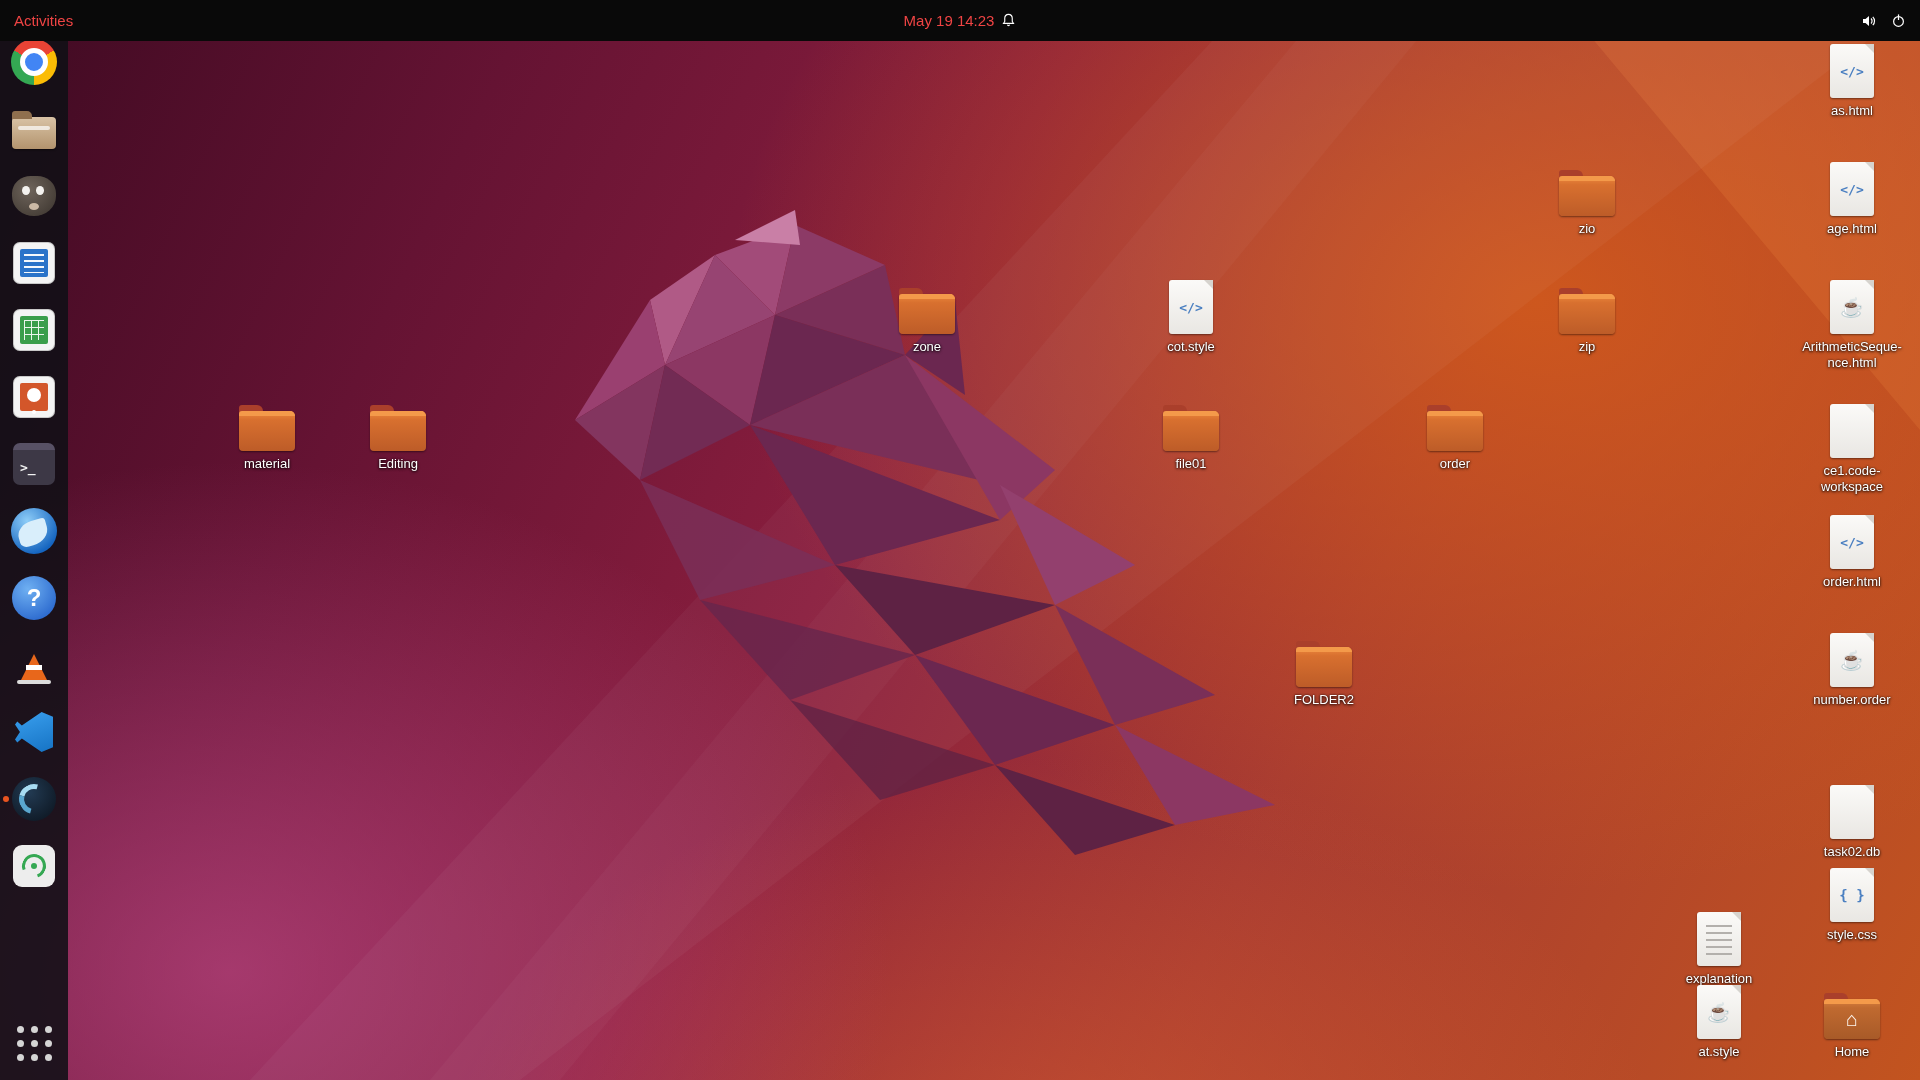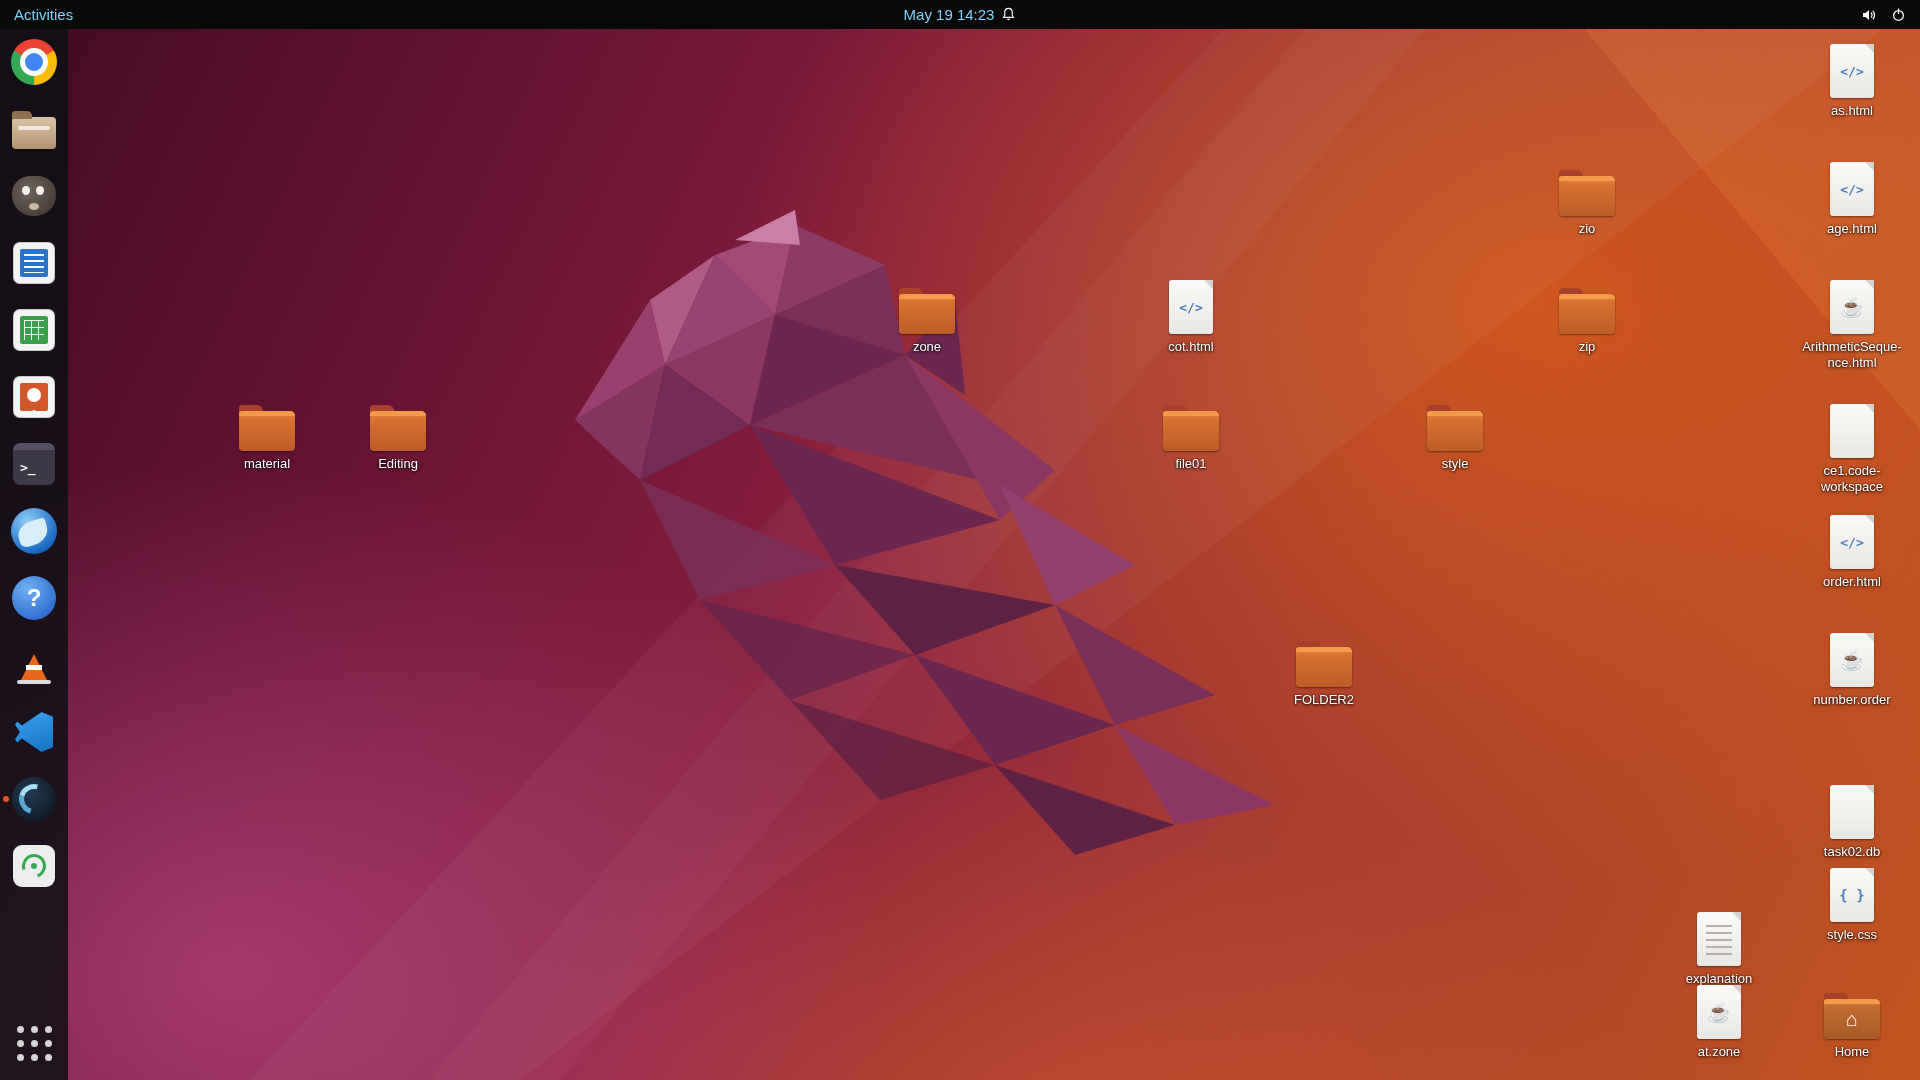--- a/index.html
+++ b/index.html
@@ -12,22 +12,22 @@
     background:
       radial-gradient(1300px 950px at 80% 28%, rgba(212,92,26,.85), rgba(212,92,26,0) 62%),
       radial-gradient(1100px 850px at 12% 90%, rgba(188,72,132,.70), rgba(188,72,132,0) 60%),
       radial-gradient(950px 700px at 55% 112%, rgba(222,98,42,.55), rgba(222,98,42,0) 65%),
       linear-gradient(115deg, #3f0a22 0%, #651333 22%, #8a1e3e 45%, #a63a33 68%, #c2541f 100%);
   }
   .wallpaper svg { position: absolute; inset: 0; }
 
   
   .topbar {
-    position: absolute; top: 0; left: 0; right: 0; height: 29px;
-    background: #090909; color: #7dd3fc; z-index: 50;
+    position: absolute; top: 0; left: 0; right: 0; height: 41px;
+    background: #090909; color: #ef4444; z-index: 50;
     display: flex; align-items: center; font-size: 15px;
   }
   .tb-left { position: absolute; left: 0; top: 0; bottom: 0; display: flex; align-items: center; }
   .activities { padding: 0 14px; height: 100%; display: flex; align-items: center; border-radius: 0; cursor: pointer; }
   .tb-center { margin: 2px auto; display: flex; align-items: center; gap: 7px; cursor: pointer; }
   .tb-right { position: absolute; right: 0; top: 0; bottom: 0; display: flex; align-items: center; gap: 14px; padding-right: 14px; cursor: pointer; }
 
   
   .dock {
     position: absolute; left: 0; top: 27px; bottom: 0; width: 68px;
@@ -275,21 +275,21 @@
     </div>
   <div class="lbl">zone</div>
 </div>
 
 <div class="dicon" style="left:1133px;top:276px">
   <div class="ic-wrap">
       <div class="ic-page">
         <span class="g-html">&lt;/&gt;</span>
       </div>
     </div>
-  <div class="lbl">cot.html</div>
+  <div class="lbl">cot.style</div>
 </div>
 
 <div class="dicon" style="left:1529px;top:276px">
   <div class="ic-wrap">
       <div class="ic-folder"></div>
     </div>
   <div class="lbl">zip</div>
 </div>
 
 <div class="dicon" style="left:1794px;top:276px">
@@ -319,21 +319,21 @@
   <div class="ic-wrap">
       <div class="ic-folder"></div>
     </div>
   <div class="lbl">file01</div>
 </div>
 
 <div class="dicon" style="left:1397px;top:393px">
   <div class="ic-wrap">
       <div class="ic-folder"></div>
     </div>
-  <div class="lbl">style</div>
+  <div class="lbl">order</div>
 </div>
 
 <div class="dicon" style="left:1794px;top:400px">
   <div class="ic-wrap">
       <div class="ic-page"></div>
     </div>
   <div class="lbl">ce1.code-workspace</div>
 </div>
 
 <div class="dicon" style="left:1794px;top:511px">
@@ -383,21 +383,21 @@
     </div>
   <div class="lbl">style.css</div>
 </div>
 
 <div class="dicon" style="left:1661px;top:981px">
   <div class="ic-wrap">
       <div class="ic-page">
         <span class="g-java">☕</span>
       </div>
     </div>
-  <div class="lbl">at.zone</div>
+  <div class="lbl">at.style</div>
 </div>
 
 <div class="dicon" style="left:1794px;top:981px">
   <div class="ic-wrap">
       <div class="ic-folder home">
         <span class="g-home">⌂</span>
       </div>
     </div>
   <div class="lbl">Home</div>
 </div>

